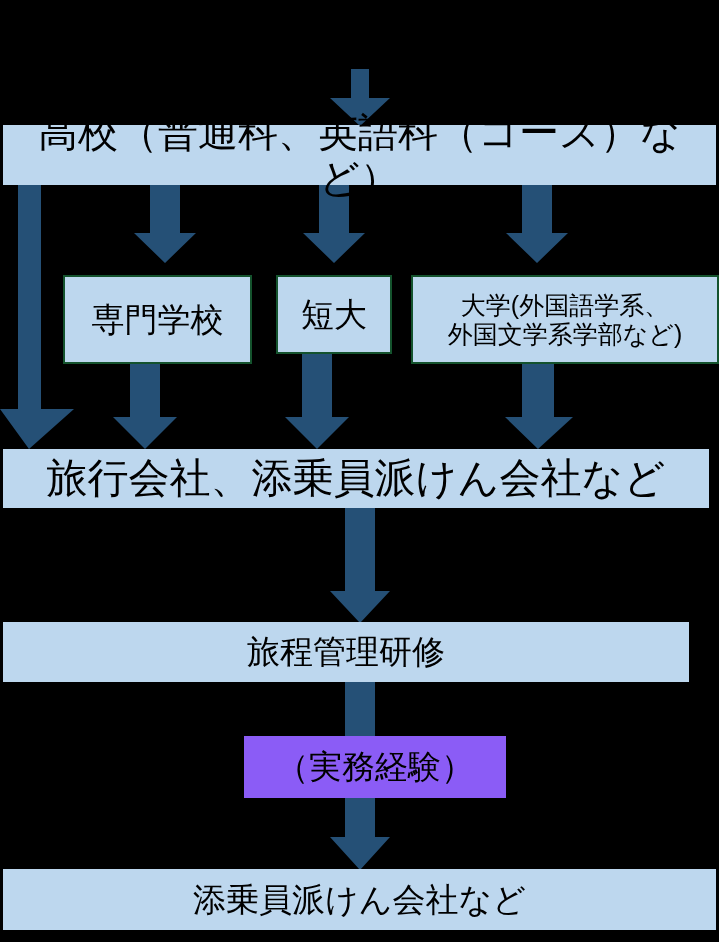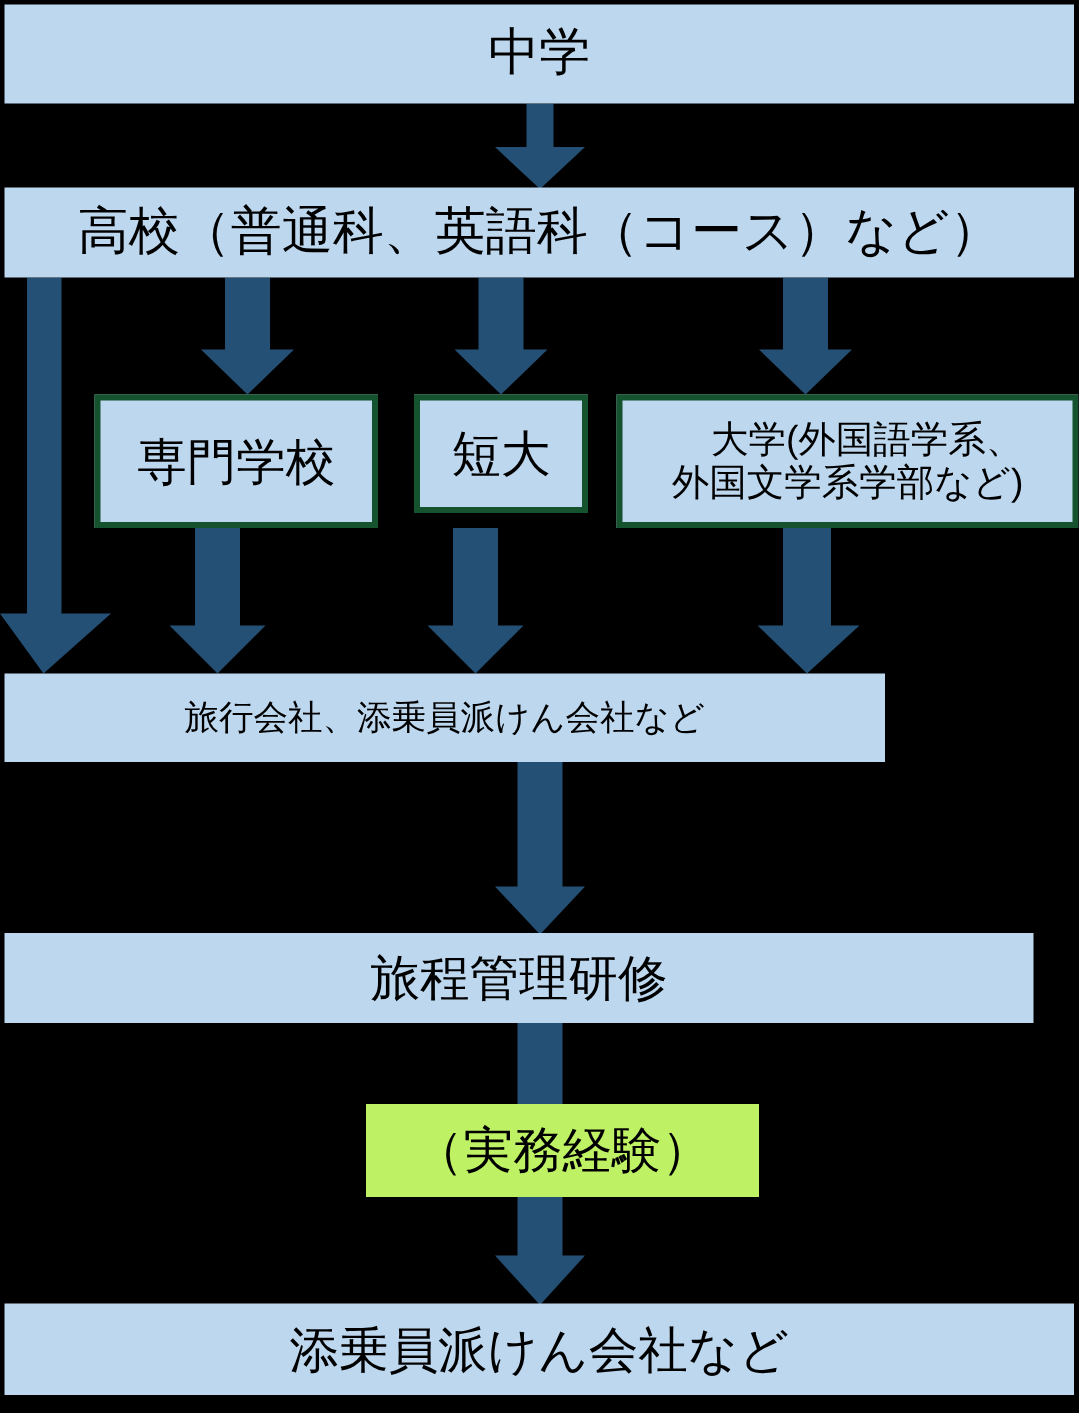--- a/index.html
+++ b/index.html
@@ -22,24 +22,25 @@
     color: #000000;
     display: flex;
     align-items: center;
     justify-content: center;
     text-align: center;
     line-height: 1.15;
     white-space: pre-line;
     z-index: 3;
   }
   .box.bordered {
-    border: 4px solid #14532d;
+    border: 2px solid #14532d;
+    margin-top: 12px;
   }
   .box.white {
-    background: #bef264;
+    background: #8b5cf6;
   }
   .arrow {
     position: absolute;
     z-index: 2;
   }
   .arrow svg { display: block; }
 </style>
 </head>
 <body>
 
@@ -98,32 +99,31 @@
       <polygon points="15,0 45,0 45,83 60,83 30,115 0,83 15,83" fill="#255076"></polygon>
     </svg>
   </div>
 
   <div class="arrow" style="left:330px; top:682px; width:60px; height:188px;">
     <svg width="60" height="188" viewBox="0 0 60 188">
       <polygon points="15,0 45,0 45,155 60,155 30,188 0,155 15,155" fill="#255076"></polygon>
     </svg>
   </div>
 
-  <div class="box" style="left:3px; top:3px; width:713px; height:66px; font-size:34px;">中学</div>
 
-  <div class="box" style="left:3px; top:125px; width:713px; height:60px; font-size:34px;">高校（普通科、英語科（コース）など）</div>
+  <div class="box" style="left:3px; top:125px; width:713px; height:60px; font-size:40px;">高校（普通科、英語科（コース）など）</div>
 
   <div class="box bordered" style="left:63px; top:263px; width:189px; height:89px; font-size:33px;">専門学校</div>
 
   <div class="box bordered" style="left:276px; top:263px; width:116px; height:79px; font-size:33px;">短大</div>
 
-  <div class="box bordered" style="left:411px; top:263px; width:308px; height:89px; font-size:25px;text-align:right;">大学(外国語学系、
+  <div class="box bordered" style="left:411px; top:263px; width:308px; height:89px; font-size:25px;">大学(外国語学系、
 外国文学系学部など)</div>
 
-  <div class="box" style="left:3px; top:449px; width:587px; height:59px; font-size:23px;text-align:right;">旅行会社、添乗員派けん会社など</div>
+  <div class="box" style="left:3px; top:449px; width:706px; height:59px; font-size:41px;text-align:right;">旅行会社、添乗員派けん会社など</div>
 
   <div class="box" style="left:3px; top:622px; width:686px; height:60px; font-size:33px;">旅程管理研修</div>
 
   <div class="box white" style="left:244px; top:736px; width:262px; height:62px; font-size:33px;">（実務経験）</div>
 
   <div class="box" style="left:3px; top:869px; width:713px; height:61px; font-size:33px;">添乗員派けん会社など</div>
 
 </div>
 
 </body></html>

